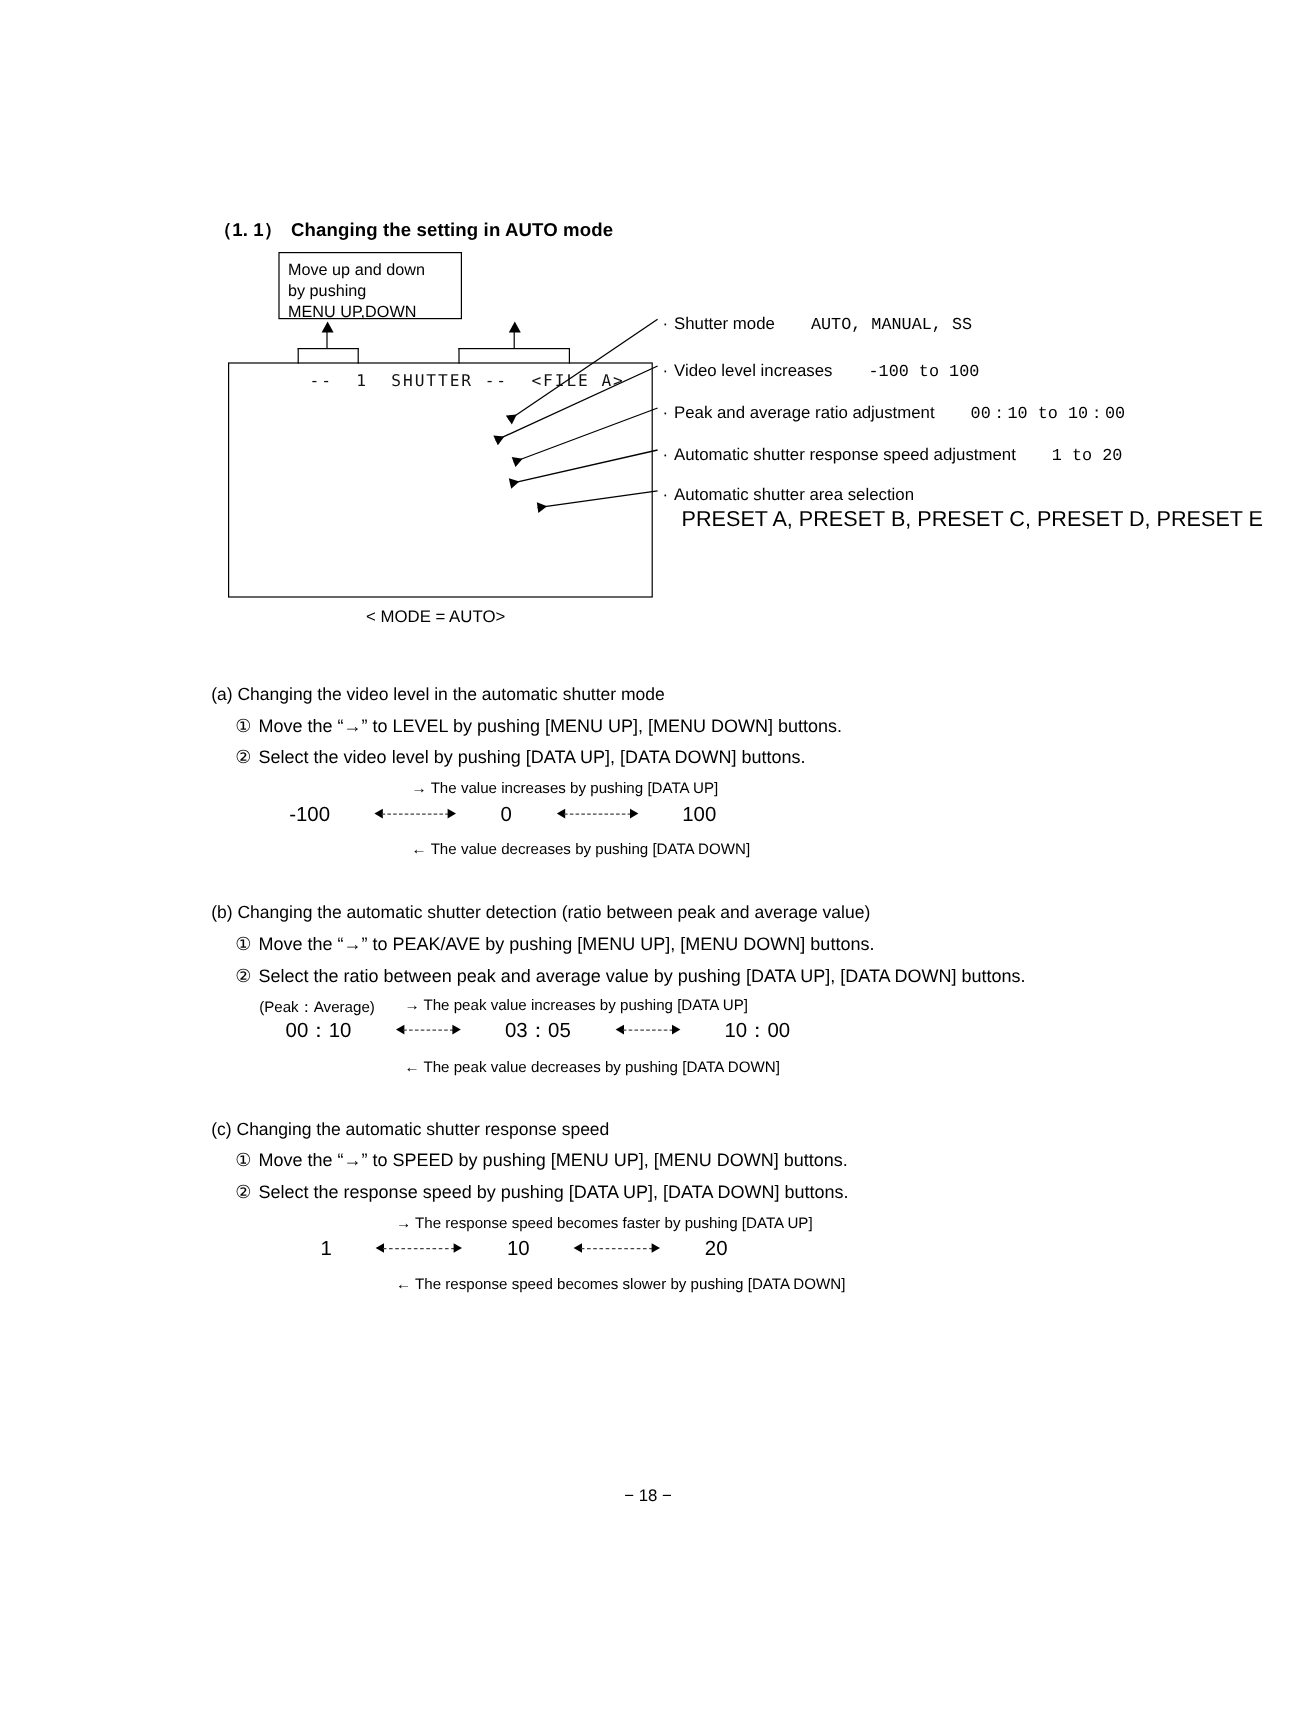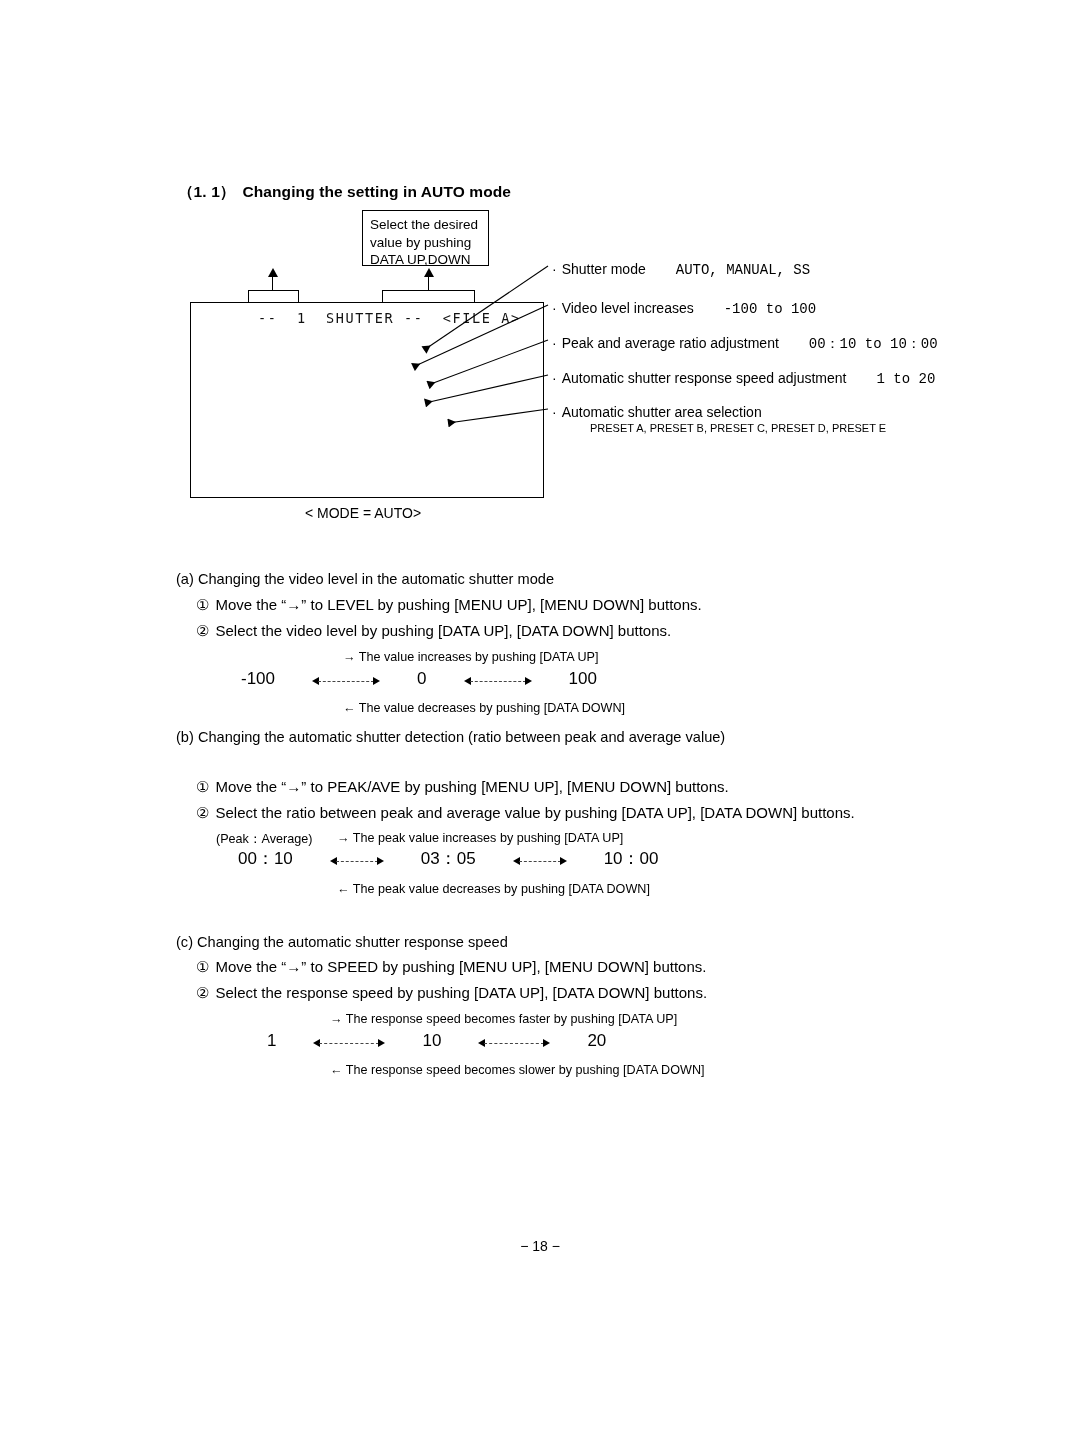--- a/index.html
+++ b/index.html
@@ -107,23 +107,22 @@
   }
   .ann .bullet { margin-right: 5px; }
   .ann .val { margin-left: 30px; font-family: Liberation Mono, monospace; }
   #ann-0 { top: 261px; }
   #ann-1 { top: 300px; }
   #ann-2 { top: 335px; }
   #ann-3 { top: 370px; }
   #ann-4 { top: 404px; }
   #ann-4-sub {
     left: 568px; top: 422px;
-    font-size: 11px;
-    white-space: nowrap;
-    margin-left: 22px;
+    font-size: 18px;
+    white-space: nowrap;
   }
 
   
   #leaders { left: 0; top: 0; width: 1080px; height: 1436px; pointer-events: none; }
 
   
   .sec-head {
     font-size: 14.6px;
     font-weight: normal;
     white-space: nowrap;
@@ -136,21 +135,21 @@
   }
   .step .circnum { margin-right: 6px; }
   .note {
     font-size: 12.6px;
     white-space: nowrap;
   }
   .rangeline {
     font-size: 17px;
     white-space: nowrap;
     display: flex;
-    align-items: flex-end;
+    align-items: center;
     gap: 28px;
   }
   .rangeline .lbl { line-height: 1; }
 
   
   .darrow {
     display: inline-block;
     position: relative;
     height: 11px;
     margin: 0 9px;
@@ -178,23 +177,23 @@
 </style>
 </head>
 <body>
 
 <div class="page">
 
   <div class="abs" id="sec-title">
     <span class="num">（1. 1）</span><span>Changing the setting in AUTO mode</span>
   </div>
 
-  <div class="abs callout" id="callout-data">Select the desired
-value by pushing
-DATA UP,DOWN</div>
+  <div class="abs callout" id="callout-menu">Move up and down
+by pushing
+MENU UP,DOWN</div>
 
   <div class="abs arrow-up" id="arrowhead-menu"></div>
   <div class="abs arrow-up" id="arrowhead-data"></div>
   <div class="abs stem" id="stem-menu"></div>
   <div class="abs stem" id="stem-data"></div>
   <div class="abs tab" id="tab-menu"></div>
   <div class="abs tab" id="tab-data"></div>
 
   <div class="abs" id="monitor"></div>
   <div class="abs osd" id="osd-title">--  1  SHUTTER --  &lt;FILE A&gt;</div>
@@ -250,21 +249,21 @@
     <span class="lbl">0</span>
     <span class="darrow" style="width:68px">
         <span class="hl"></span>
         <span class="bar"></span>
         <span class="hr"></span>
       </span>
     <span class="lbl">100</span>
   </div>
   <div class="abs note" style="left:343px; top:701px">←  The value decreases by pushing [DATA DOWN]</div>
 
-  <div class="abs sec-head" style="top:729px">(b) Changing the automatic shutter detection (ratio between peak and average value)</div>
+  <div class="abs sec-head" style="top:753px">(b) Changing the automatic shutter detection (ratio between peak and average value)</div>
   <div class="abs step" style="top:778px">
     <span class="circnum">①</span><span>Move the “→” to PEAK/AVE by pushing [MENU UP], [MENU DOWN] buttons.</span>
   </div>
   <div class="abs step" style="top:804px">
     <span class="circnum">②</span><span>Select the ratio between peak and average value by pushing [DATA UP], [DATA DOWN] buttons.</span>
   </div>
   <div class="abs note" style="left:216px; top:831px">(Peak：Average)</div>
   <div class="abs note" style="left:337px; top:831px">→  The peak value increases by pushing [DATA UP]</div>
   <div class="abs rangeline" style="left:238px; top:850px">
     <span class="lbl">00：10</span>

